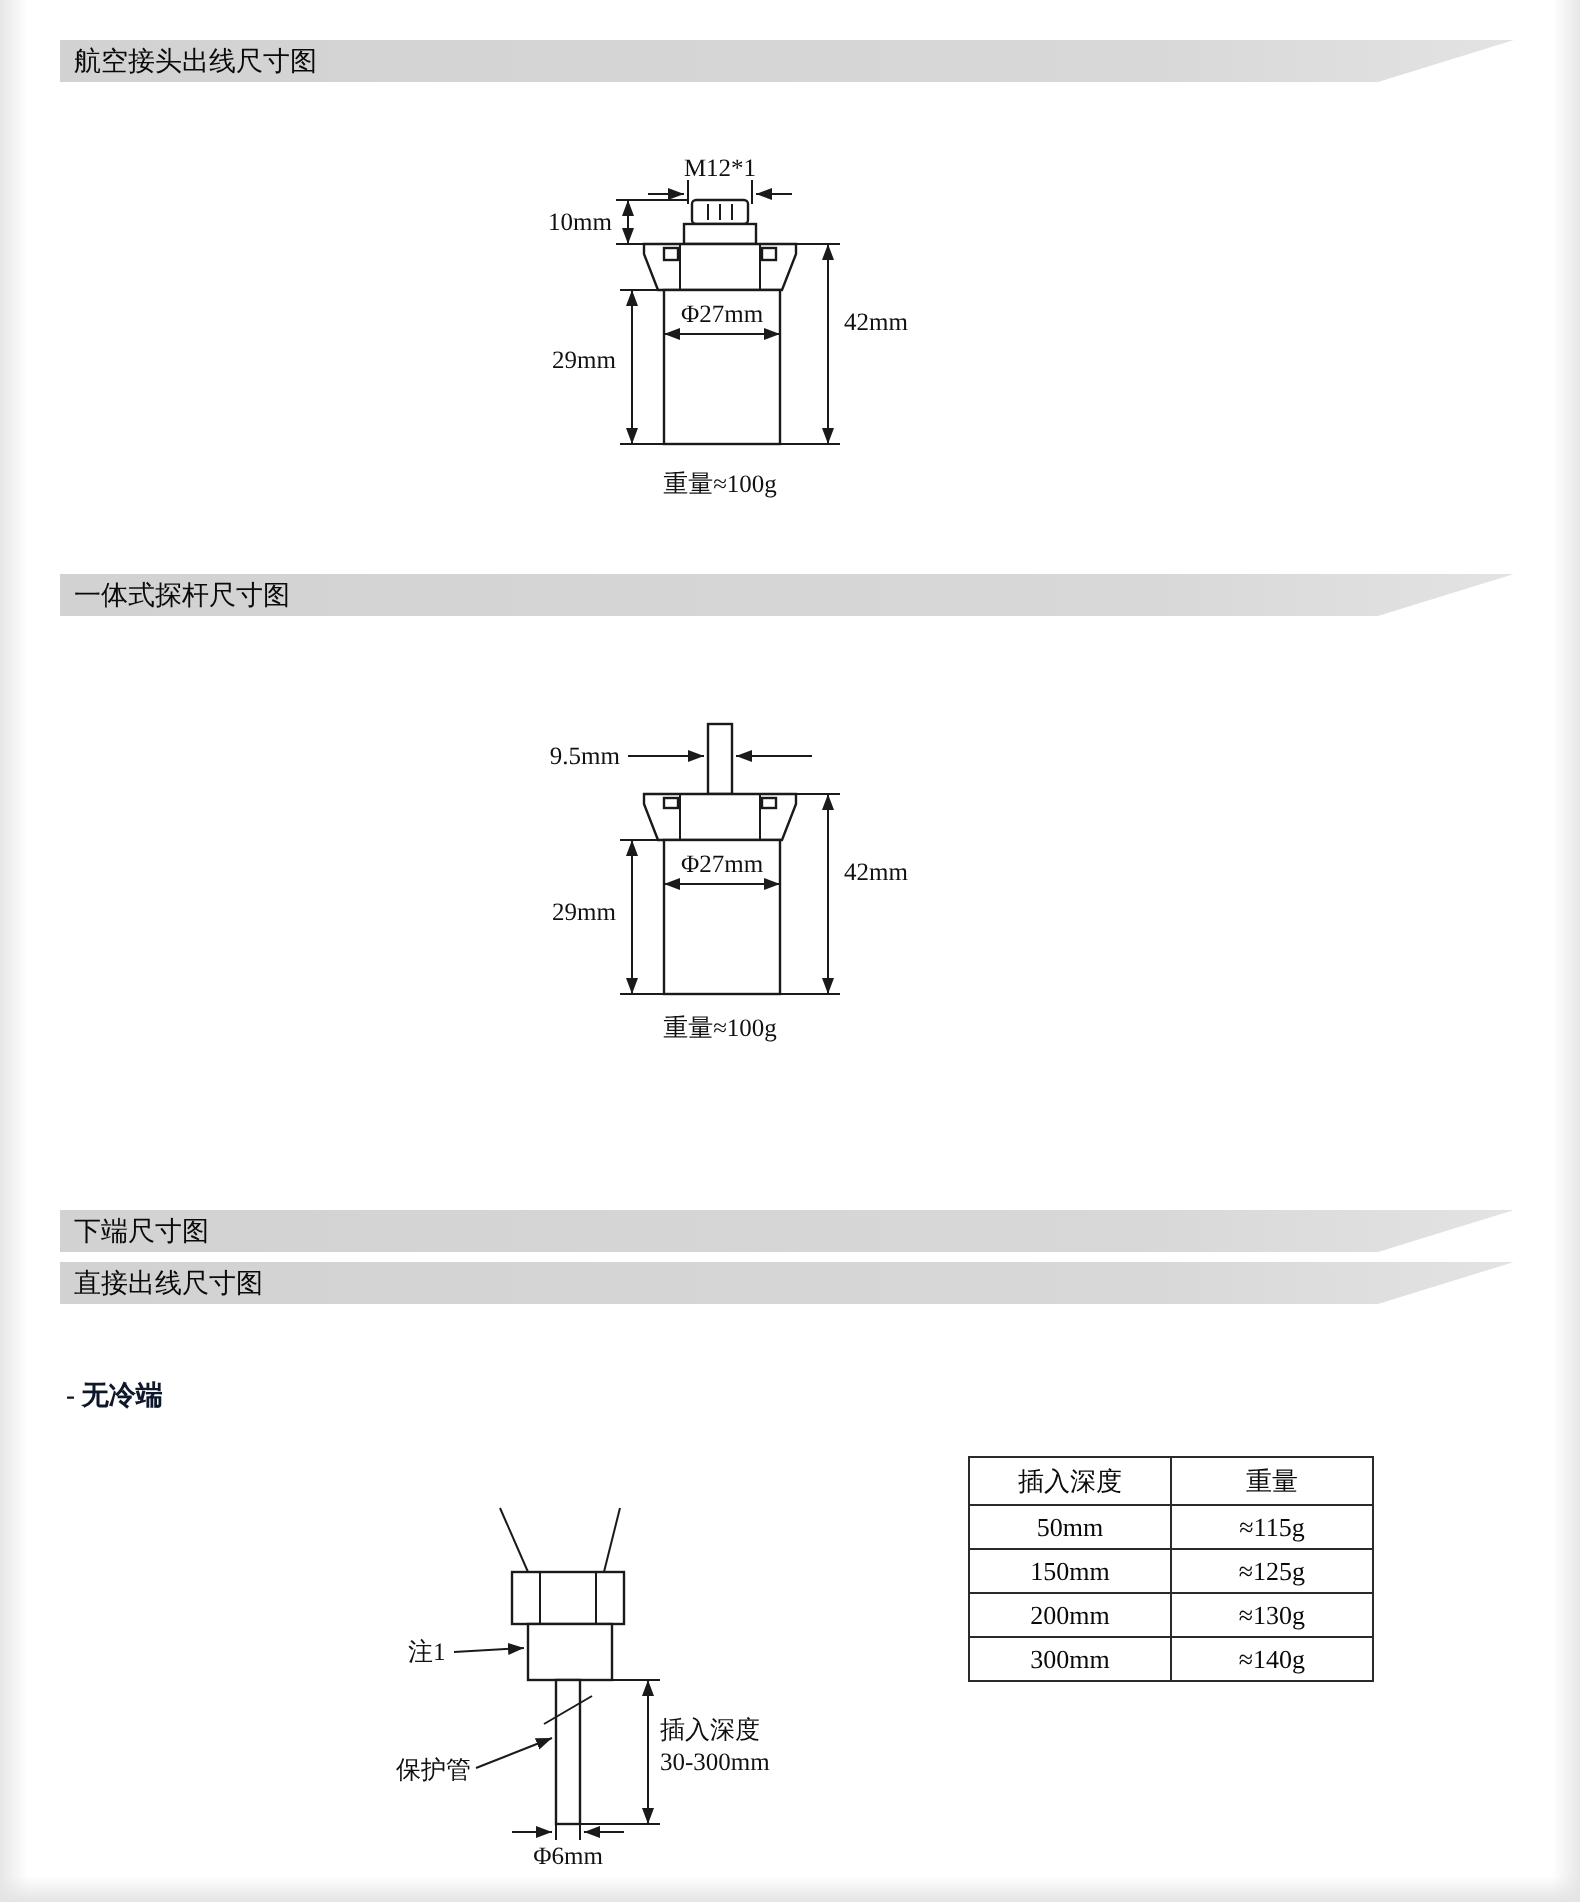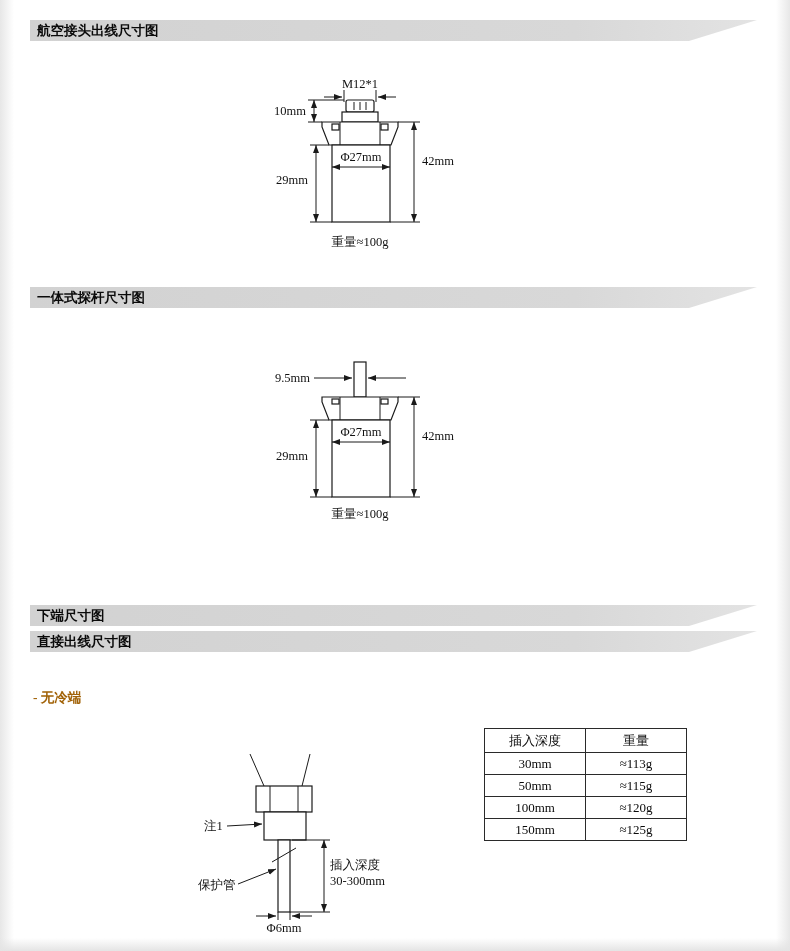--- a/index.html
+++ b/index.html
@@ -14,25 +14,25 @@
     background:linear-gradient(270deg,#e7e7e7,rgba(255,255,255,0)); }
   .edge-b { position:absolute; left:0; bottom:0; width:100%; height:13px;
     background:linear-gradient(0deg,#e4e4e4,rgba(255,255,255,0)); }
 
   .banner {
     position:absolute; left:30px; width:727px; height:21px;
     background:linear-gradient(90deg,#d2d2d2 0%,#d8d8d8 75%,#e3e3e3 100%);
     clip-path:polygon(0 0,100% 0,calc(100% - 68px) 100%,0 100%);
     display:flex; align-items:center; padding-left:7px;
     font-family:"Liberation Sans","DejaVu Sans",sans-serif;
-    font-weight:bold; font-size:13.5px; color:#0a0a0a;
+    font-weight:normal; font-size:13.5px; color:#0a0a0a;
   }
   .subtitle {
     position:absolute; left:33px; top:689px;
-    font-weight:bold; font-size:13.5px; color:#a16207;
+    font-weight:bold; font-size:13.5px; color:#0f172a;
   }
   svg.diag { position:absolute; overflow:visible; }
   svg.diag text { font-family:"Liberation Serif","DejaVu Serif",serif; font-size:12.5px; fill:#111; }
   svg.diag .ln { stroke:#1a1a1a; stroke-width:1; fill:none; }
   svg.diag .fig { stroke:#1a1a1a; stroke-width:1.2; fill:#ffffff; }
 
   table.spec-table {
     position:absolute; left:484px; top:728px; border-collapse:collapse;
     font-size:13px; color:#0a0a0a;
   }
@@ -166,29 +166,29 @@
 
 <table class="spec-table">
   <thead>
     <tr>
       <th>插入深度</th>
       <th>重量</th>
     </tr>
   </thead>
   <tbody>
     <tr>
-      <td>30mm</td>
-      <td>≈113g</td>
-    </tr>
-    <tr>
       <td>50mm</td>
       <td>≈115g</td>
-    </tr>
-    <tr>
-      <td>100mm</td>
-      <td>≈120g</td>
     </tr>
     <tr>
       <td>150mm</td>
       <td>≈125g</td>
     </tr>
+    <tr>
+      <td>200mm</td>
+      <td>≈130g</td>
+    </tr>
+    <tr>
+      <td>300mm</td>
+      <td>≈140g</td>
+    </tr>
   </tbody>
 </table>
 
 </body></html>

